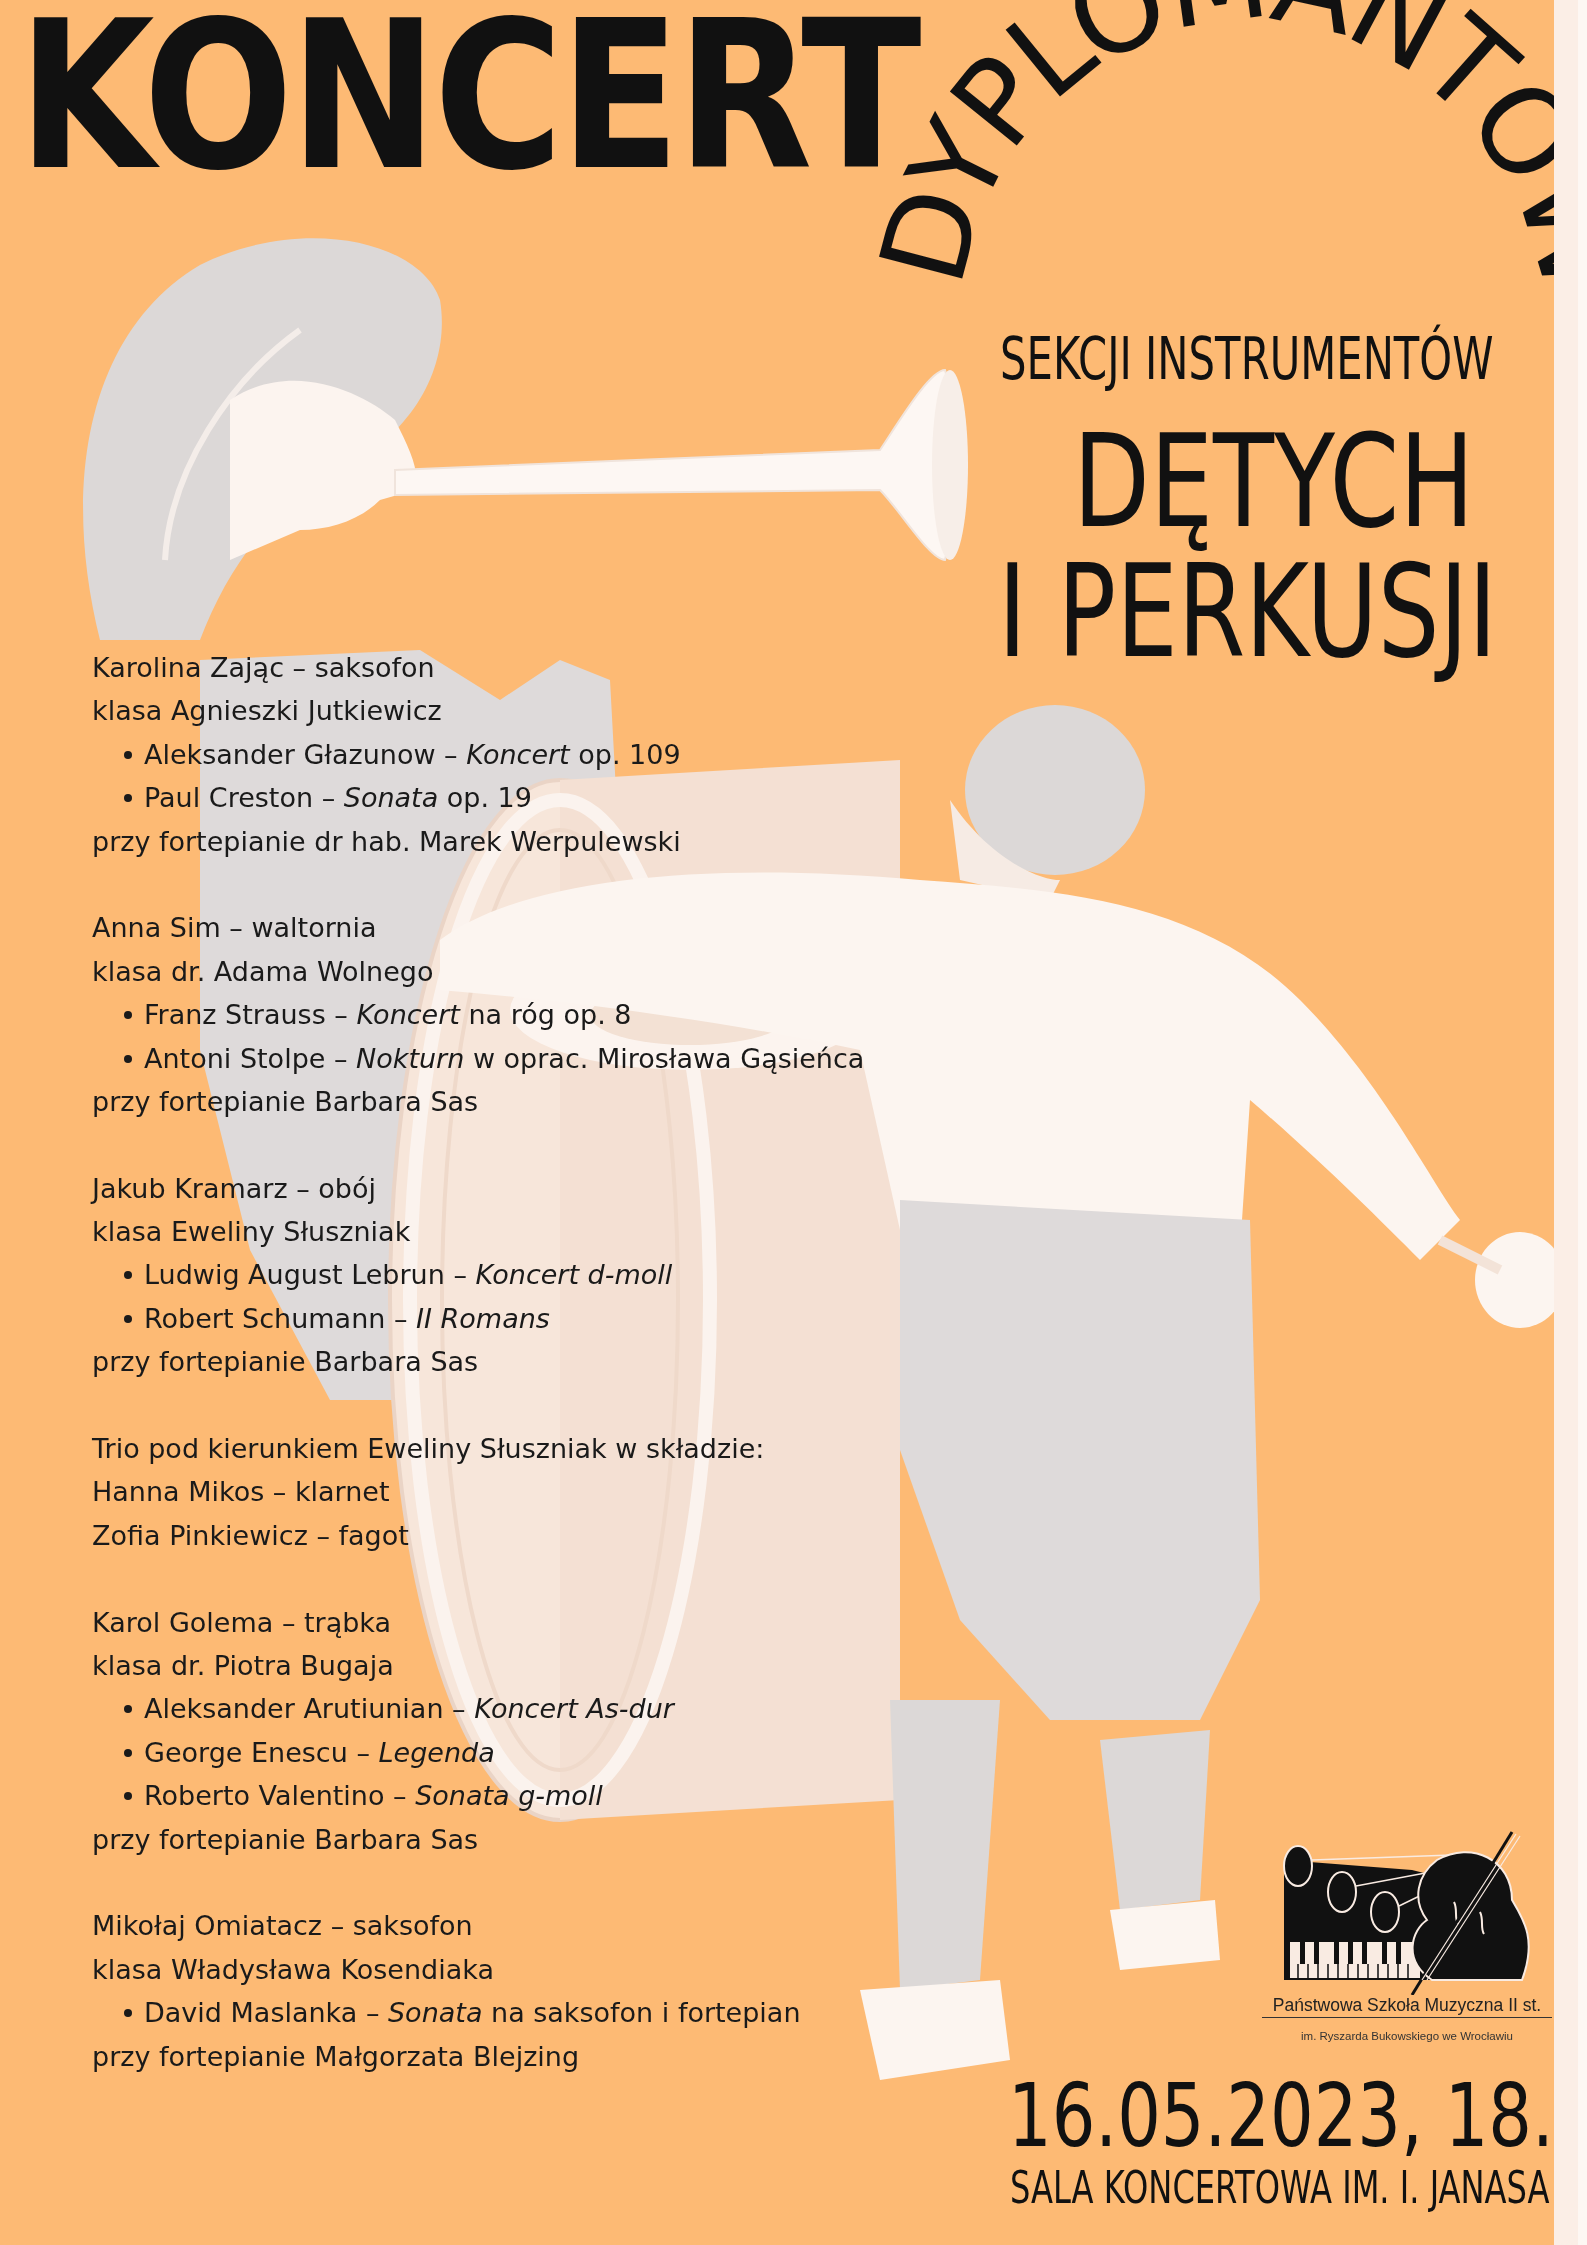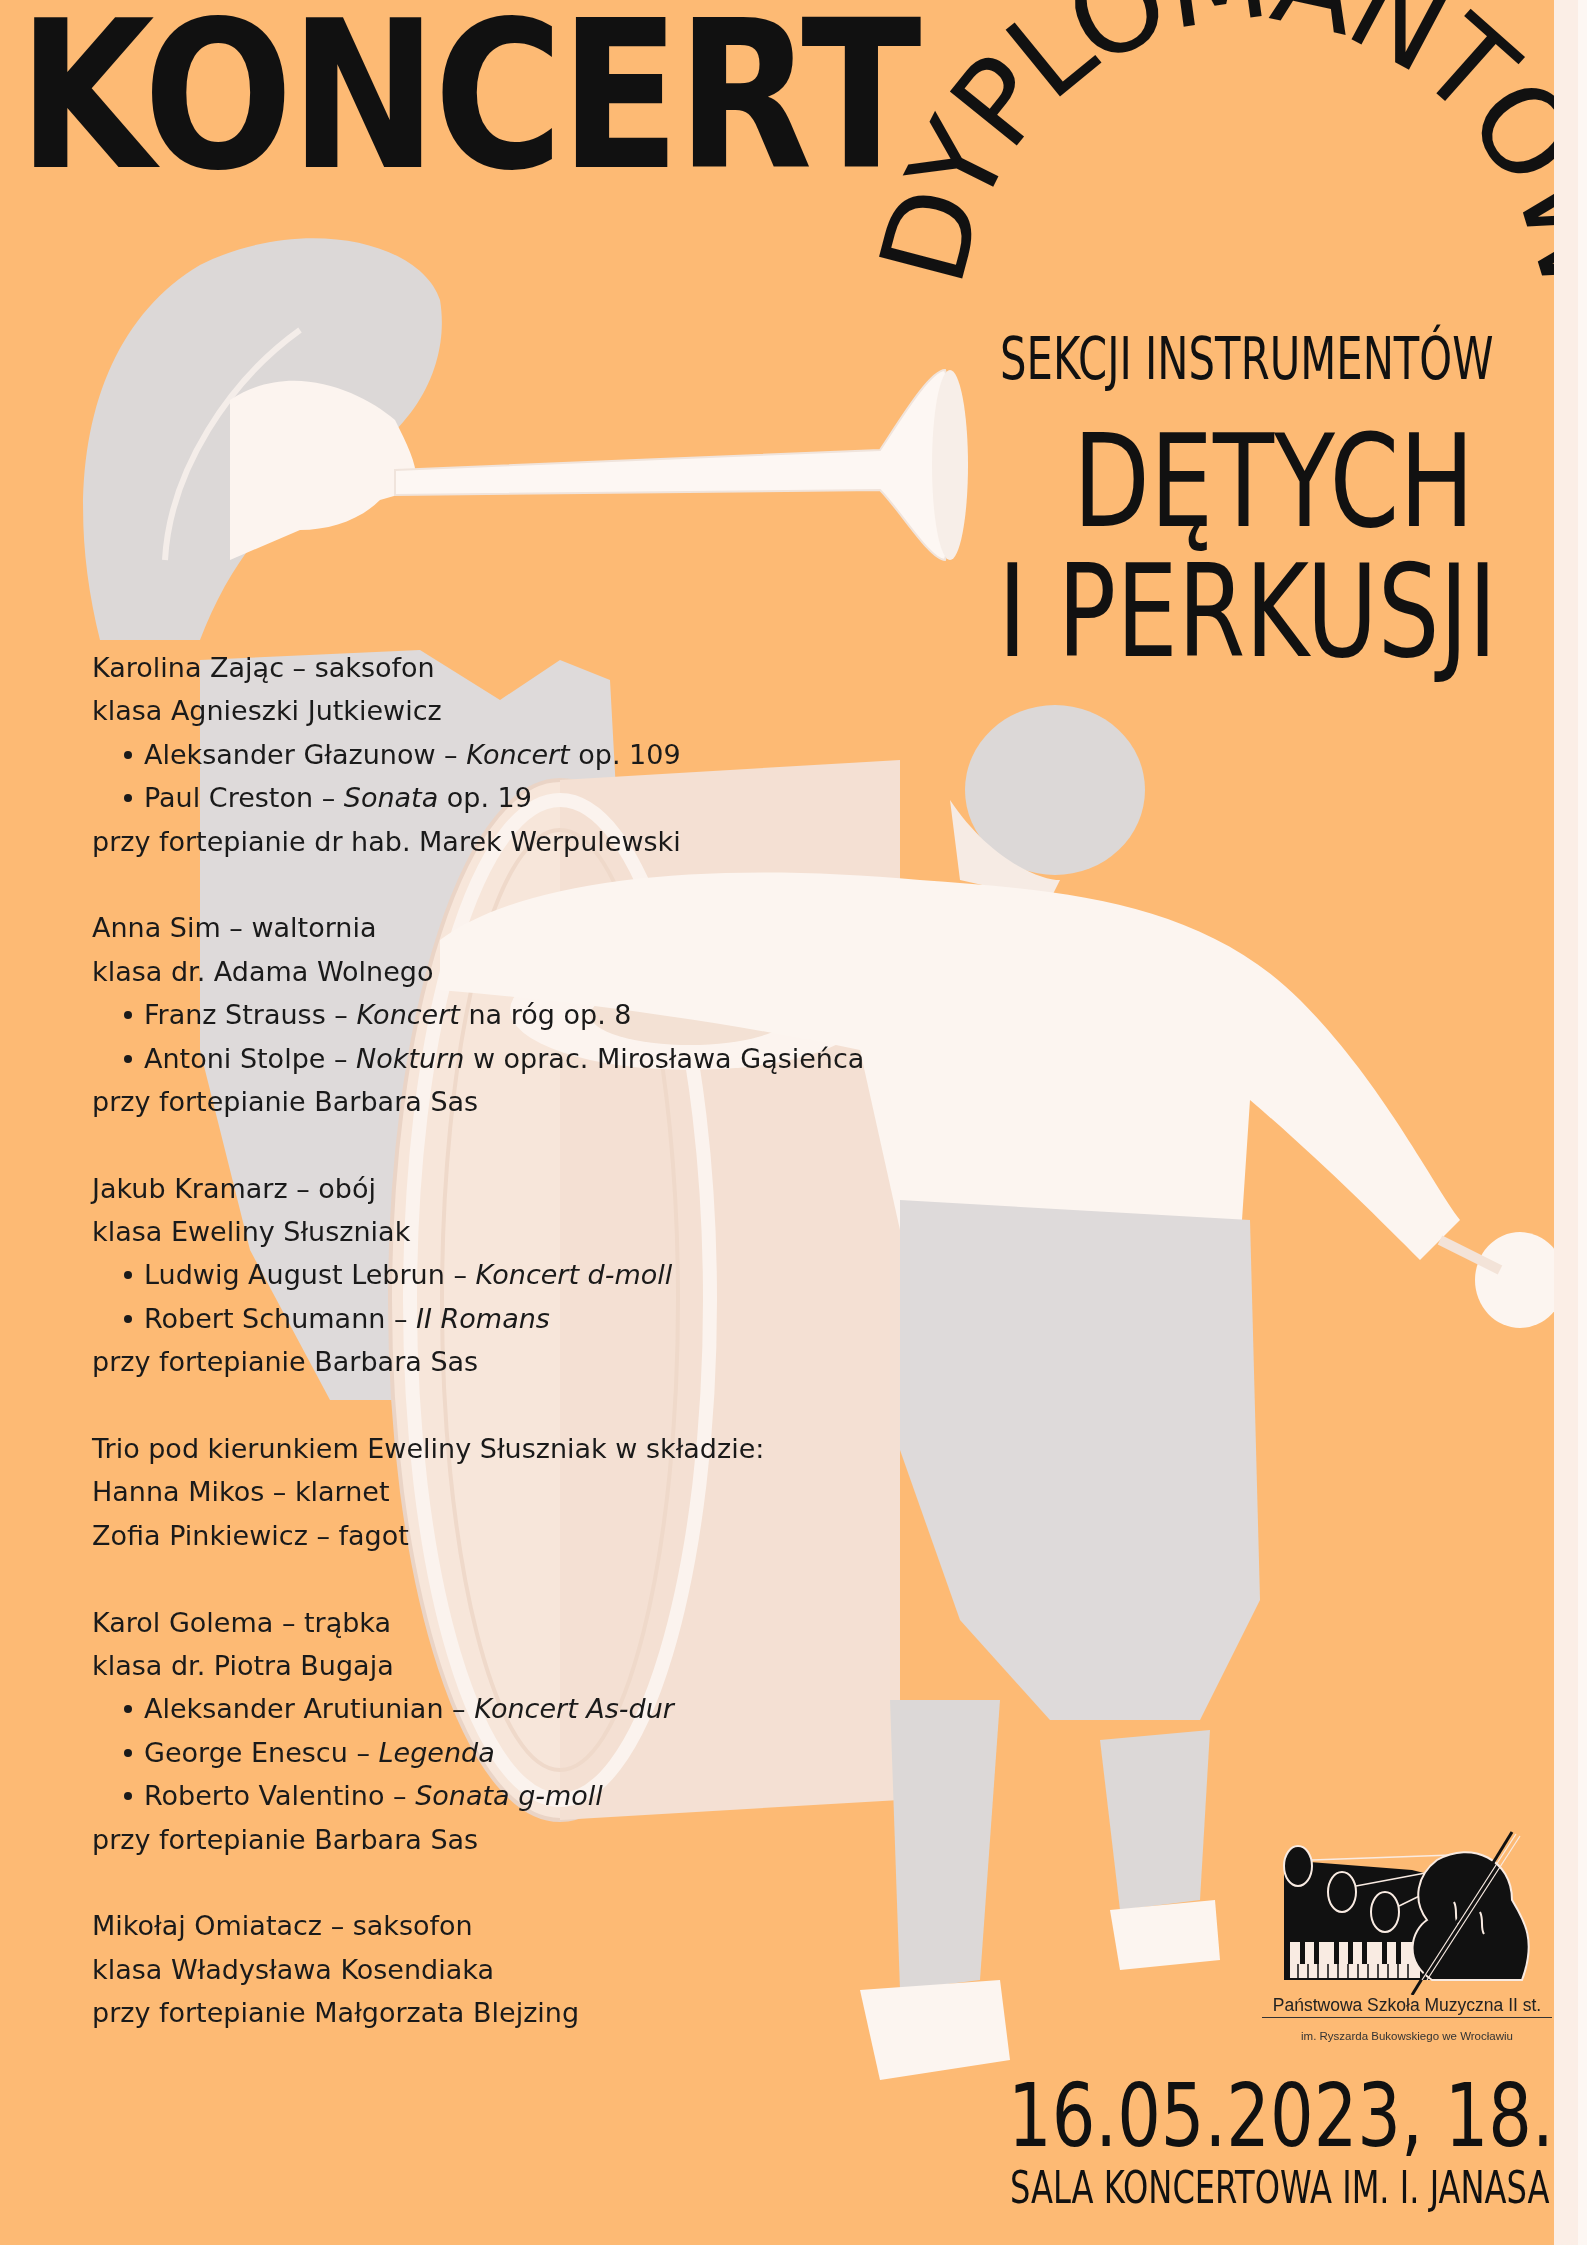--- a/index.html
+++ b/index.html
@@ -111,20 +111,21 @@
     <div class="line"><b>Karol Golema</b><span> – </span><span>trąbka</span></div>
     <div class="line">klasa dr. Piotra Bugaja</div>
     <div class="line bullet"><span class="dot"></span><span>Aleksander Arutiunian</span> – <i>Koncert As-dur</i><span></span></div>
     <div class="line bullet"><span class="dot"></span><span>George Enescu</span> – <i>Legenda</i><span></span></div>
     <div class="line bullet"><span class="dot"></span><span>Roberto Valentino</span> – <i>Sonata g-moll</i><span></span></div>
     <div class="line"><span>przy fortepianie </span><b>Barbara Sas</b></div>
     <div class="gap"></div>
 
     <div class="line"><b>Mikołaj Omiatacz</b><span> – </span><span>saksofon</span></div>
     <div class="line">klasa Władysława Kosendiaka</div>
+    <div class="line bullet"><span class="dot"></span><span>David Maslanka</span> – <i>Sonata</i><span> na saksofon i fortepian</span></div>
     <div class="line"><span>przy fortepianie </span><b>Małgorzata Blejzing</b></div>
   </div>
 
   <div class="logo">
     <svg width="290" height="165" viewBox="0 0 290 165" style="position:absolute;left:0;top:0;">
 
       <path d="M22,30 L22,150 L230,150 L230,60 L150,40 Z" fill="#111"></path>
 
       <rect x="28" y="112" width="130" height="36" fill="#f9ebe2"></rect>
       <g fill="#111">

